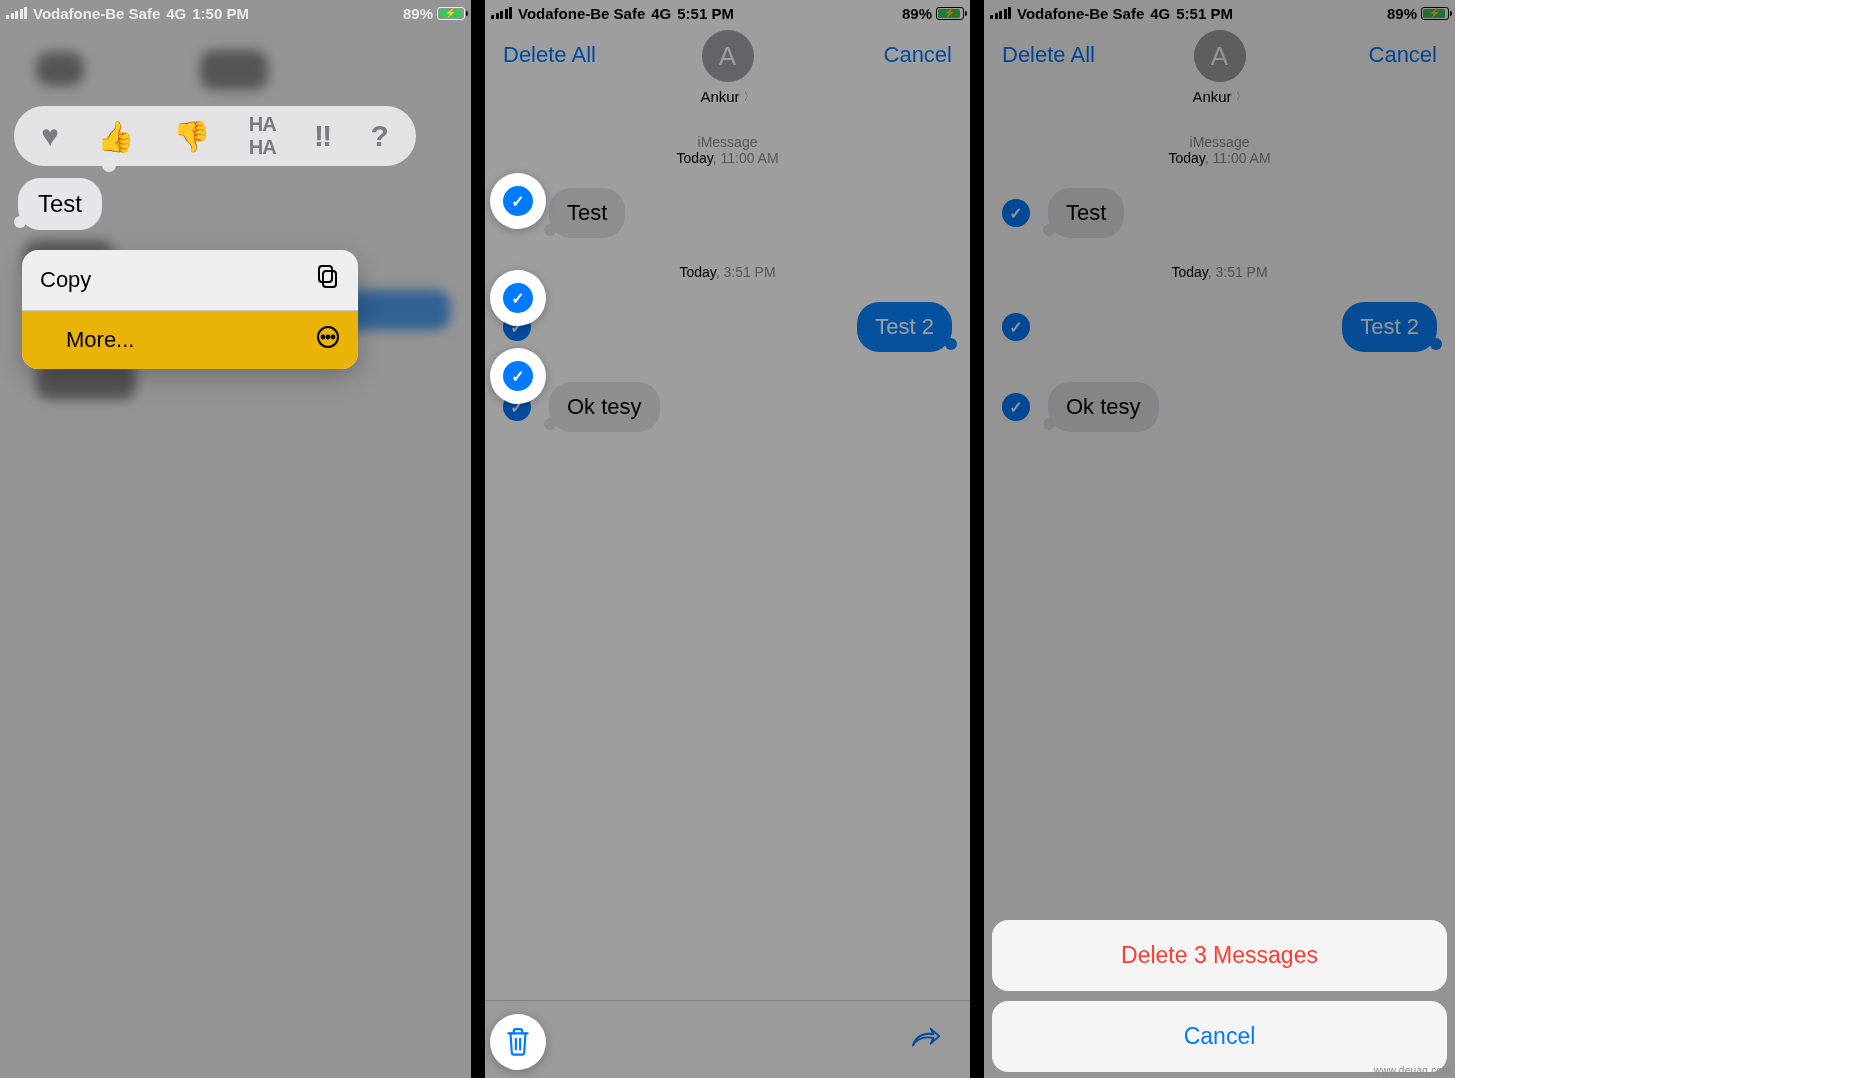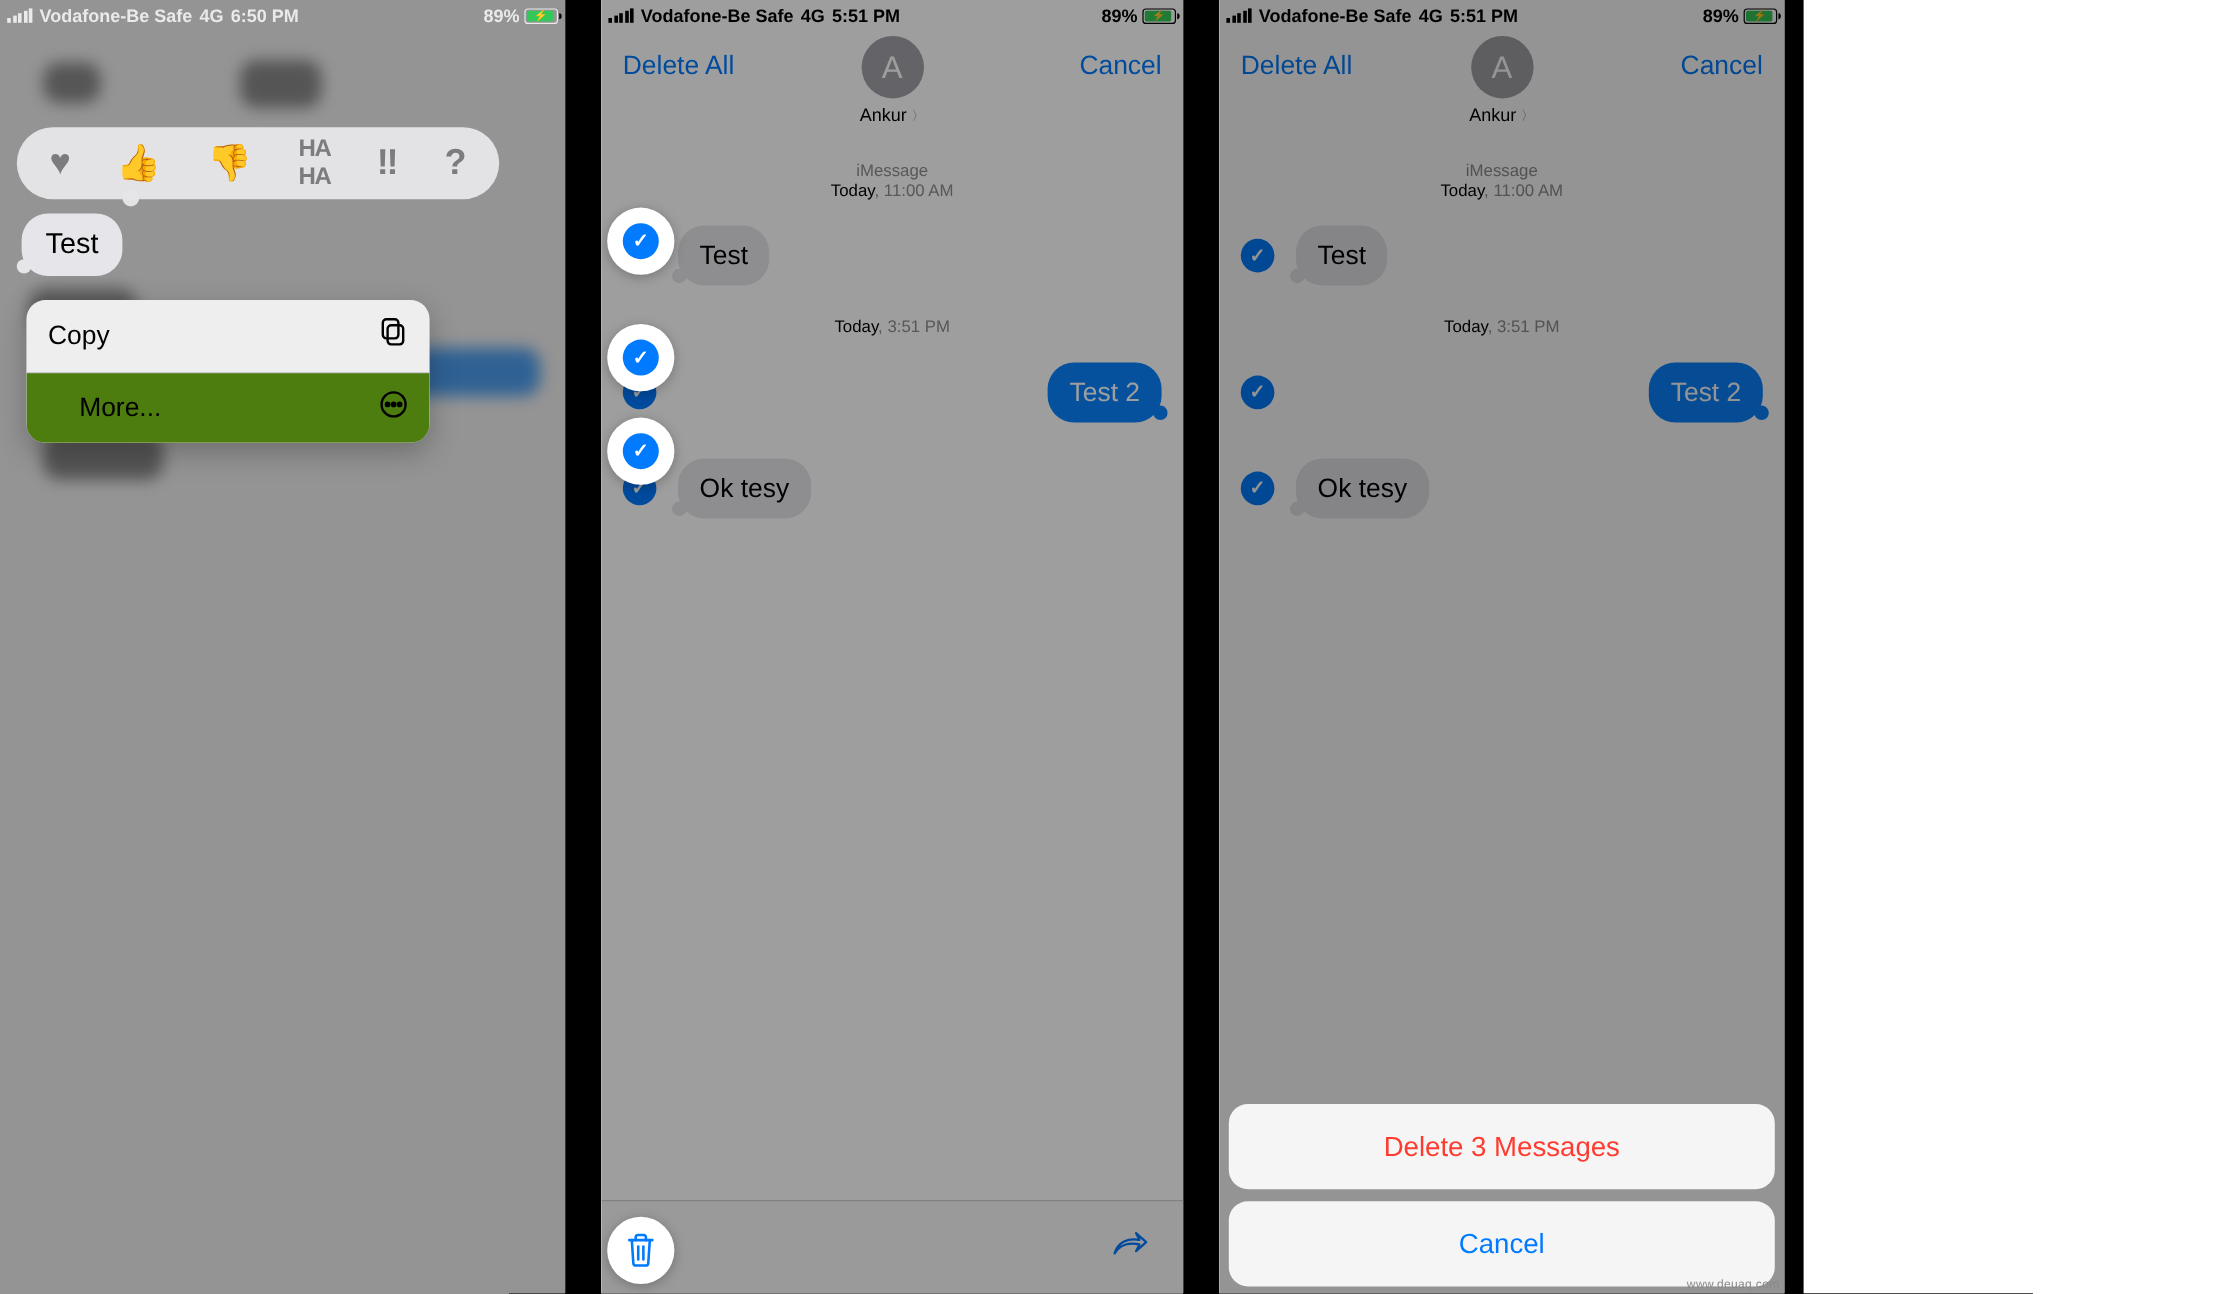--- a/index.html
+++ b/index.html
@@ -1,17 +1,17 @@
 <!DOCTYPE html>
 <html><head>
 <meta charset="utf-8">
 <style>
   * { box-sizing: border-box; margin: 0; padding: 0; font-family: -apple-system, "Helvetica Neue", Arial, sans-serif; }
   body { background: #000; width: 1850px; height: 1078px; position: relative; overflow: hidden; }
-  .row { display: flex; height: 100%; gap: 16px; }
+  .row { display: flex; height: 100%; gap: 0; }
   .phone { flex: 0 0 auto; position: relative; background: #fff; overflow: hidden; }
   .p1 { width: 471px; }
   .p2 { width: 485px; margin-left: 14px; }
   .p3 { width: 471px; margin-left: 14px; }
   .blank { flex: 1; background: #fff; }
 
   
   .dim { position: absolute; inset: 0; background: rgba(0,0,0,0.42); }
   .dim-lighter { background: rgba(0,0,0,0.38); }
 
@@ -37,21 +37,21 @@
   .react-bar .react-icon { color:#7b7b80; font-size:30px; font-weight:700; }
 
   
   .sel-bubble { position:absolute; left:18px; top:178px; background:#e5e5ea; color:#000; padding:12px 20px; border-radius:22px; font-size:24px; z-index:20; }
   .sel-bubble::before { content:''; position:absolute; left:-4px; bottom:2px; width:12px; height:12px; background:#e5e5ea; border-radius:50%; }
 
   
   .ctx { position:absolute; left:22px; top:250px; width:336px; background:#eeeeef; border-radius:16px; overflow:hidden; z-index:20; box-shadow:0 8px 24px rgba(0,0,0,0.25); }
   .ctx-row { display:flex; align-items:center; justify-content:space-between; padding:14px 18px; font-size:22px; color:#000; }
   .ctx-sep { height:1px; background:#c7c7cc; }
-  .ctx-row.hl { background:#4d7c0f;padding-left:44px; }
+  .ctx-row.hl { background:#eab308;padding-left:44px; }
 
   
   .thread { position:absolute; inset:0; background:#fff; }
   .nav { height:80px; position:relative; }
   .nav .left { position:absolute; left:18px; top:16px; color:#007aff; font-size:22px; }
   .nav .right { position:absolute; right:18px; top:16px; color:#007aff; font-size:22px; }
   .nav .avatar { position:absolute; left:50%; top:4px; transform:translateX(-50%); width:52px; height:52px; border-radius:50%; background:#a2a2a8; color:#fff; display:flex; align-items:center; justify-content:center; font-size:26px; }
   .nav .name { position:absolute; left:50%; top:62px; transform:translateX(-50%); font-size:15px; color:#000; display:flex; align-items:center; gap:4px; }
   .nav .chev { font-size:11px; color:#8e8e93; }
 
@@ -103,21 +103,21 @@
     <div class="sb-left">
       <span class="signal">
             <span style="background:#eaeaea"></span>
             <span style="background:#eaeaea"></span>
             <span style="background:#eaeaea"></span>
             <span style="background:#eaeaea"></span>
             <span style="background:#eaeaea"></span>
           </span>
       <span>Vodafone-Be Safe</span>
       <span>4G</span>
-      <span>6:50 PM</span>
+      <span>1:50 PM</span>
     </div>
     <div class="sb-right">
       <span>89%</span>
       <span class="battery" style="border-color:#eaeaea">
             <span class="fill"></span>
             <span class="bolt">⚡</span>
           </span>
     </div>
   </div>
 

